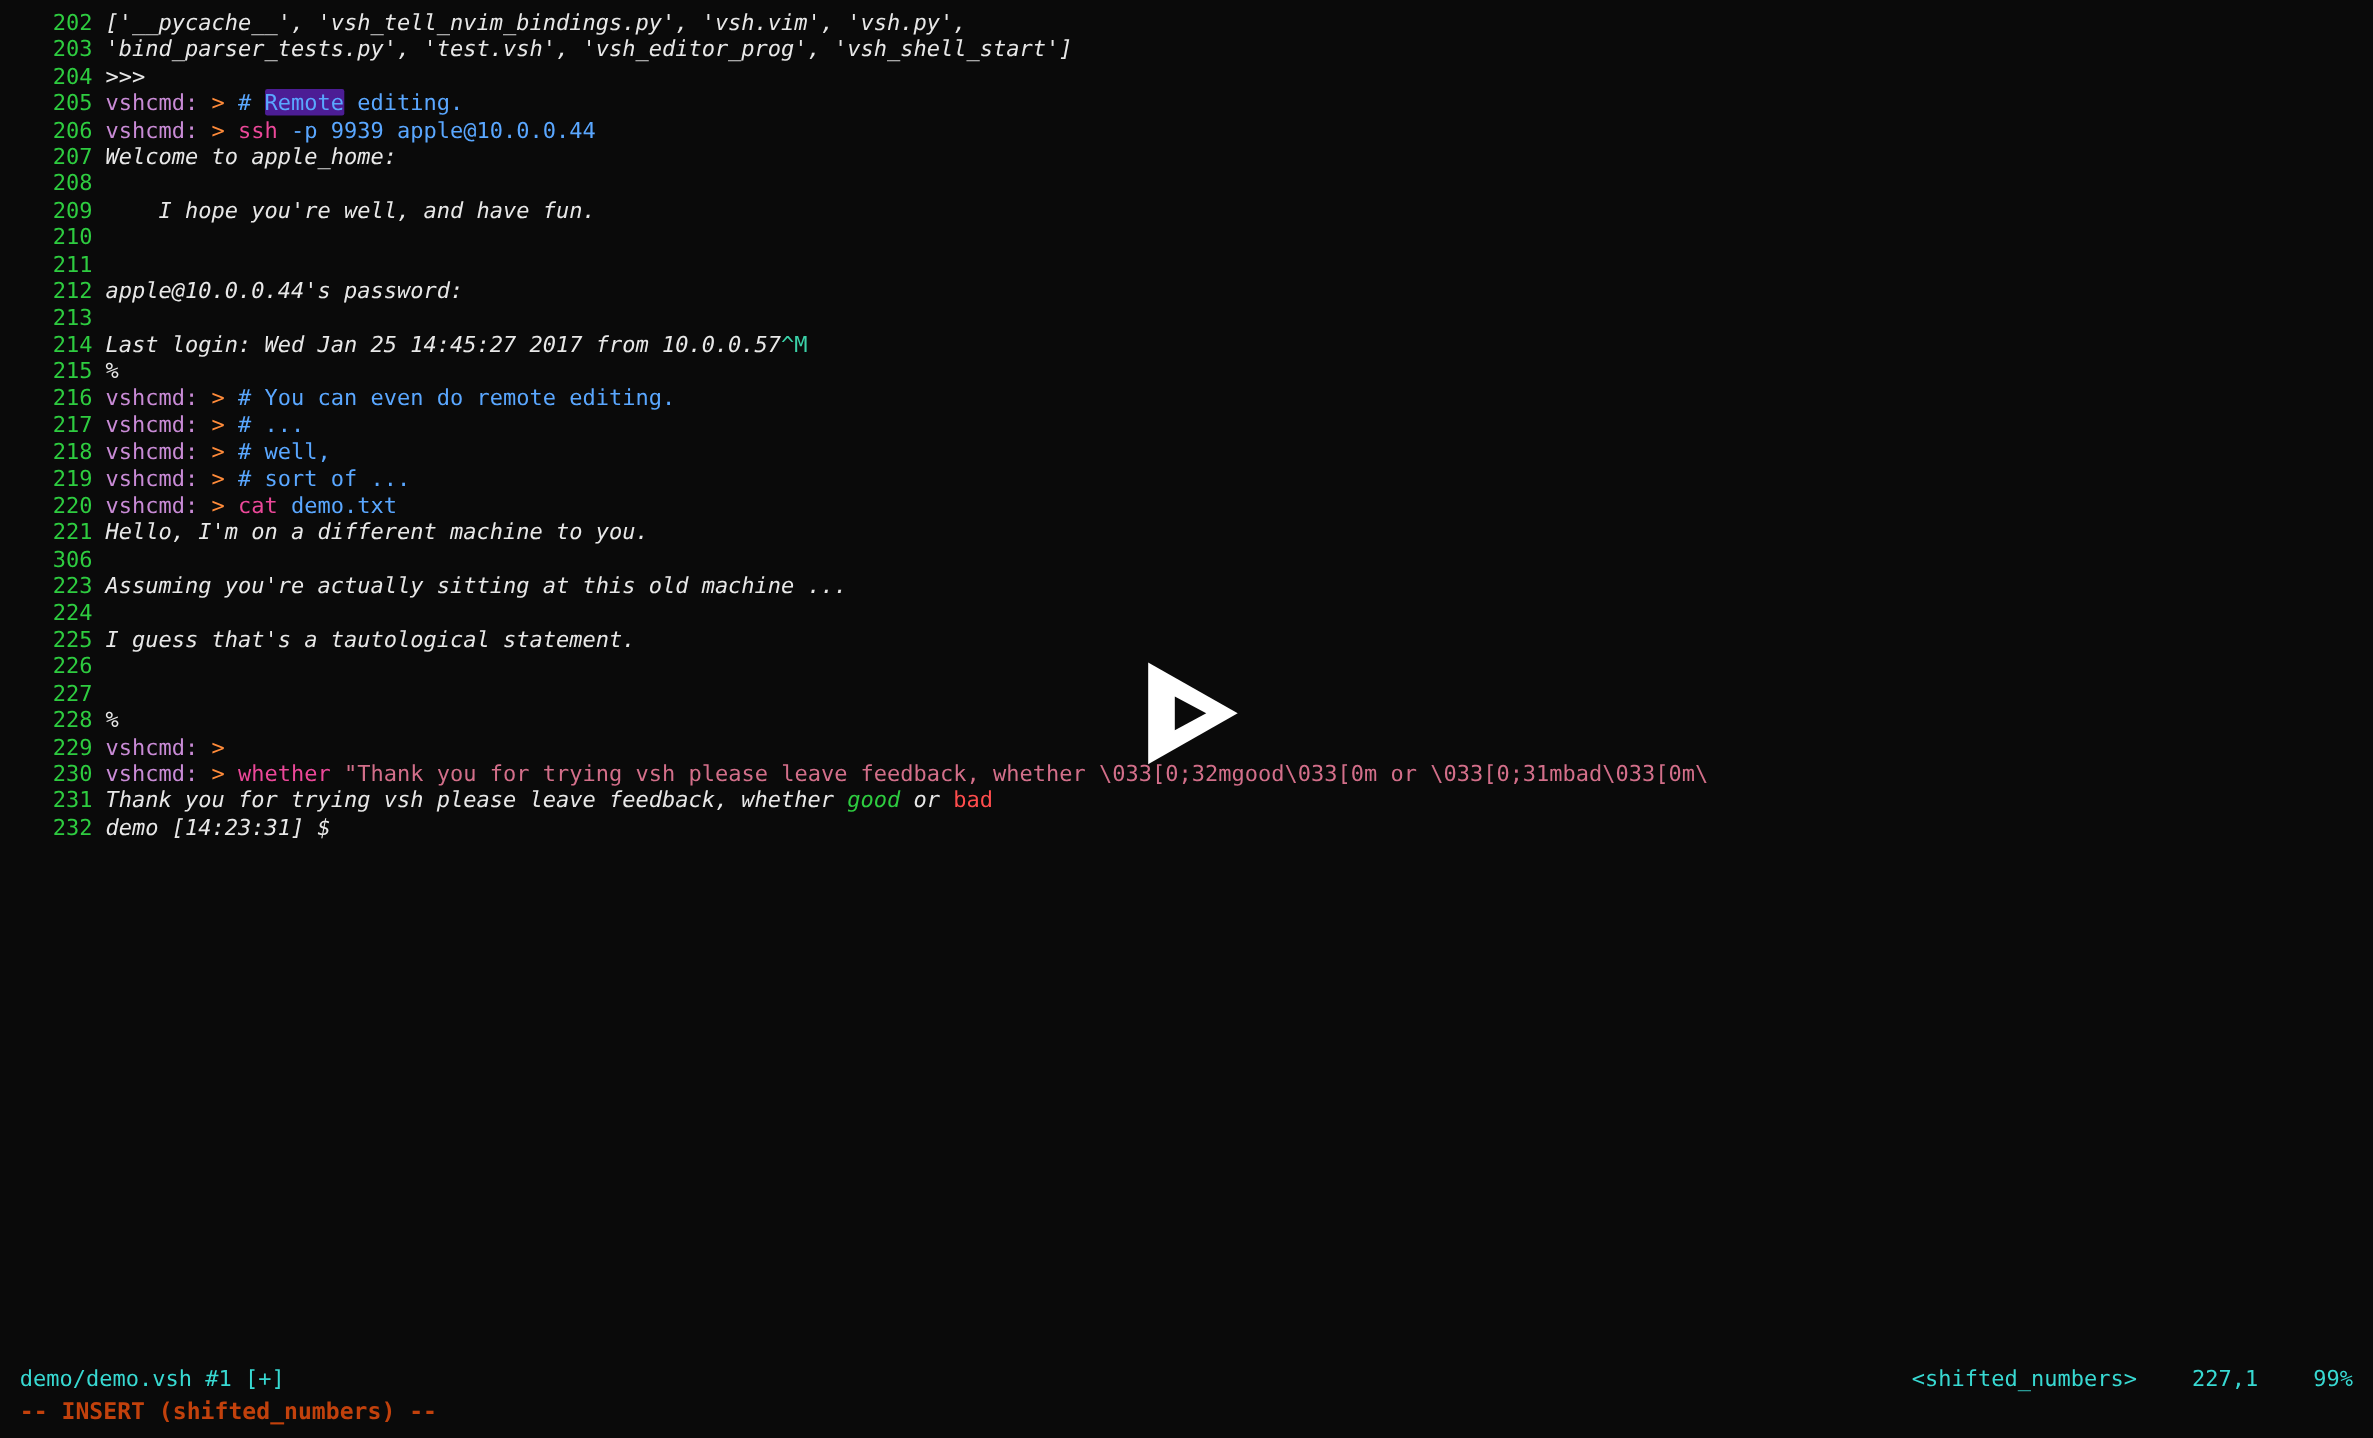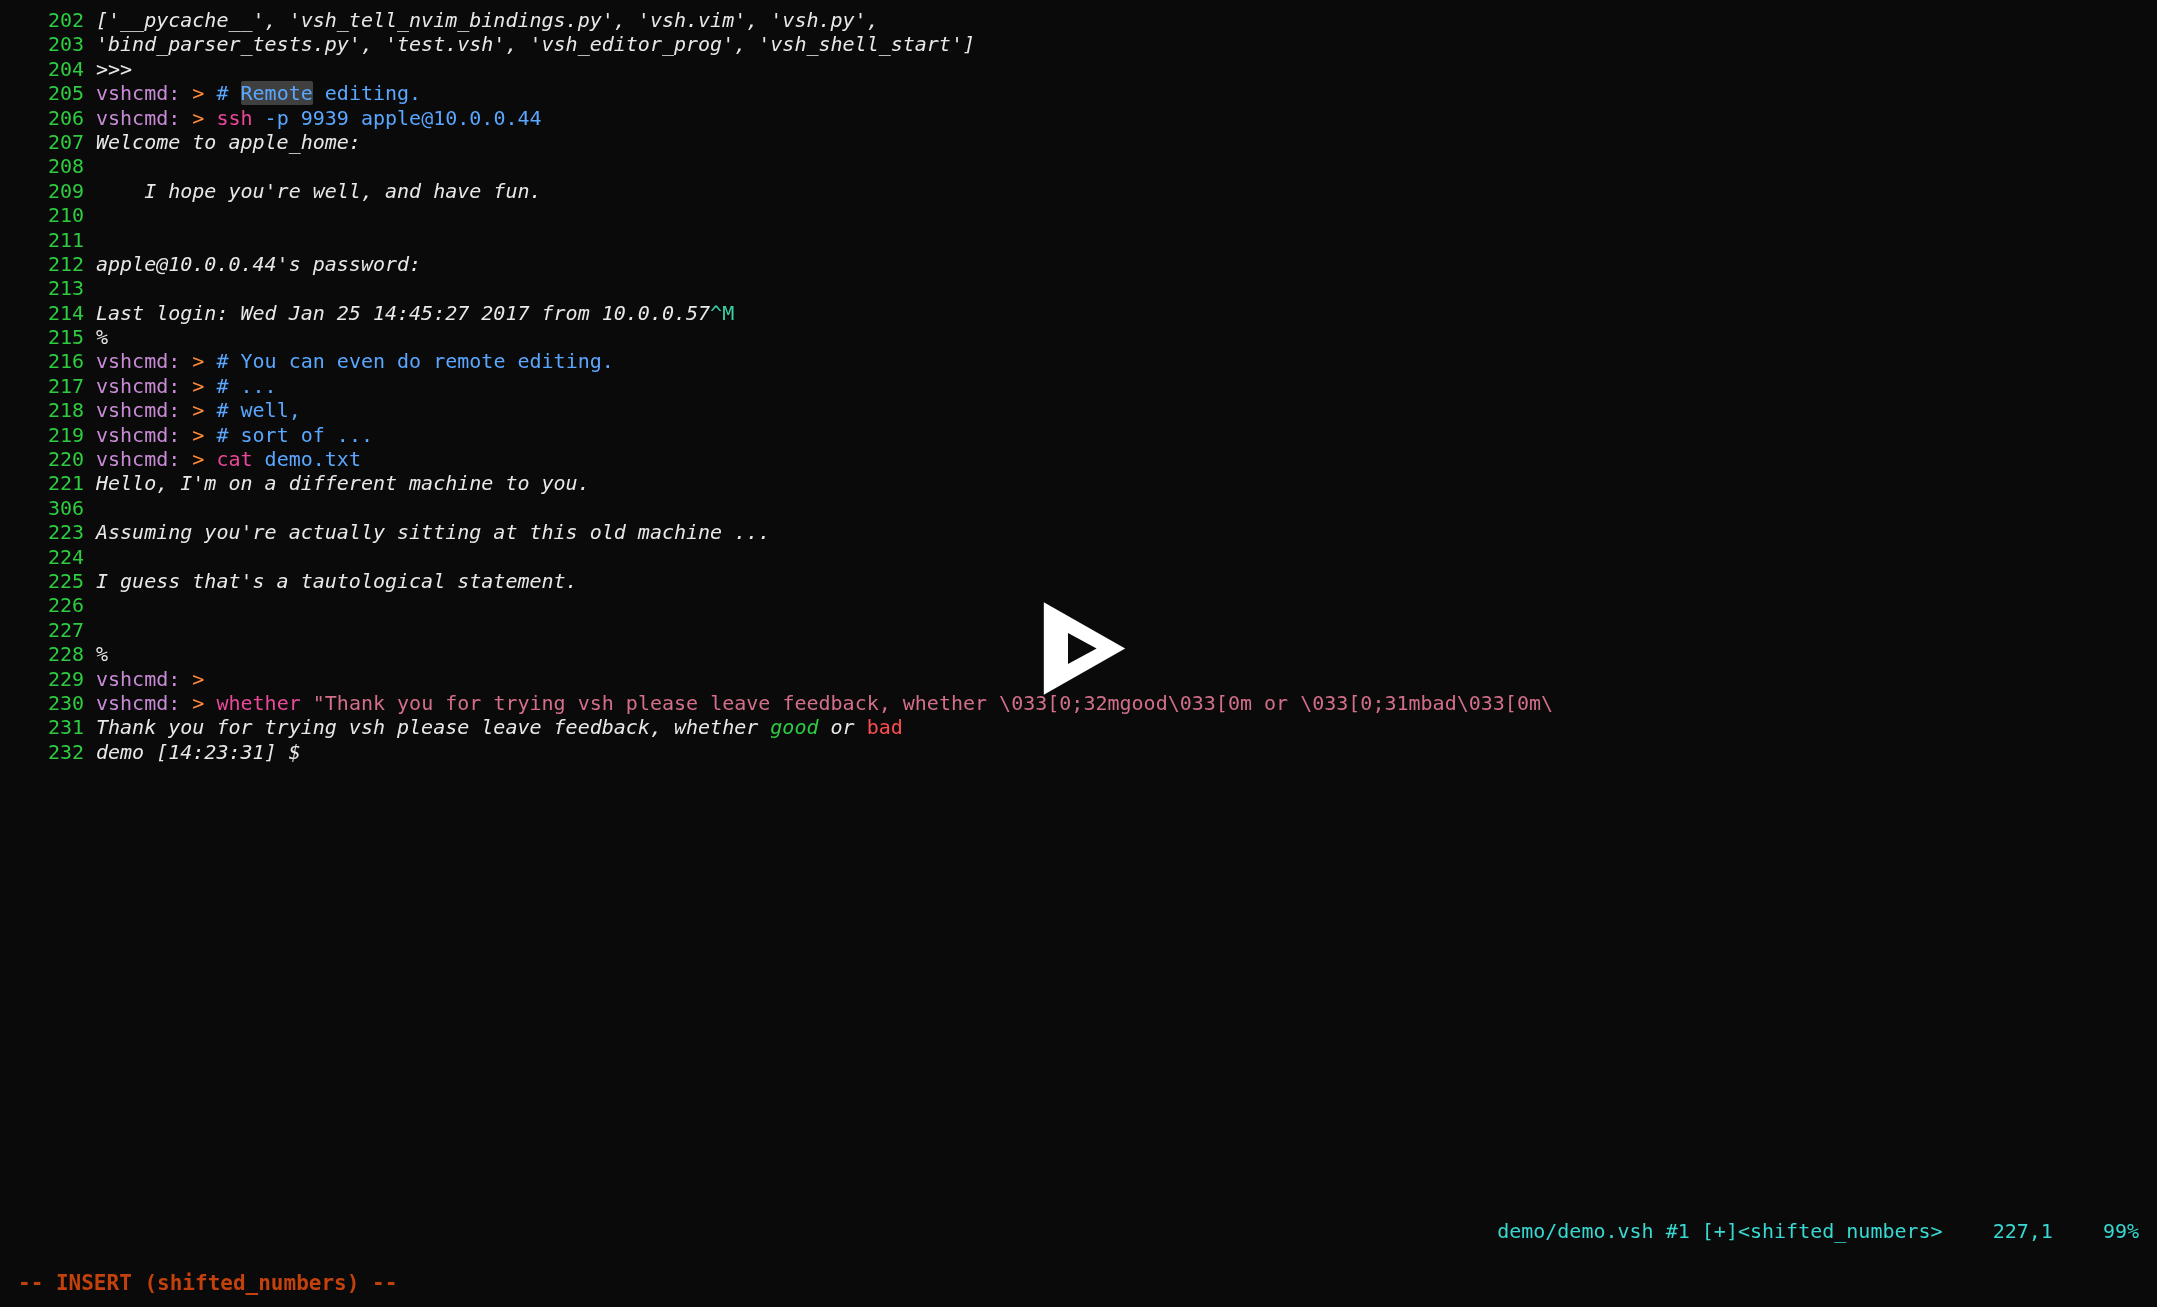--- a/index.html
+++ b/index.html
@@ -38,32 +38,32 @@
   .c-purple { color: #c98bd6; }          
   .c-gt     { color: #ff8b3a; }          
   .c-blue   { color: #5aa7ff; }          
   .c-cmd    { color: #ec4899; }          
   .c-str    { color: #d36f8a; }          
   .c-caret  { color: #3bd1a8; }          
   .c-good   { color: #2ecc40; font-style: italic; }
   .c-bad    { color: #ff4d4d; }
   .c-white  { color: #e8e8e8; font-style: italic; }
   .hl {
-    background: #404040;
+    background: #4c1d95;
     border-radius: 2px;
   }
   .statusbar {
     position: absolute;
     left: 0;
     right: 0;
-    bottom: 64px;
+    bottom: 42px;
     padding: 0 18px;
     color: #38d9d2;
     display: flex;
-    justify-content: flex-end;
+    justify-content: space-between;
     font-size: 20px;
   }
   .statusbar .right {
     display: flex;
     gap: 2.5em;
   }
   .modeline {
     position: absolute;
     left: 0;
     right: 0;

